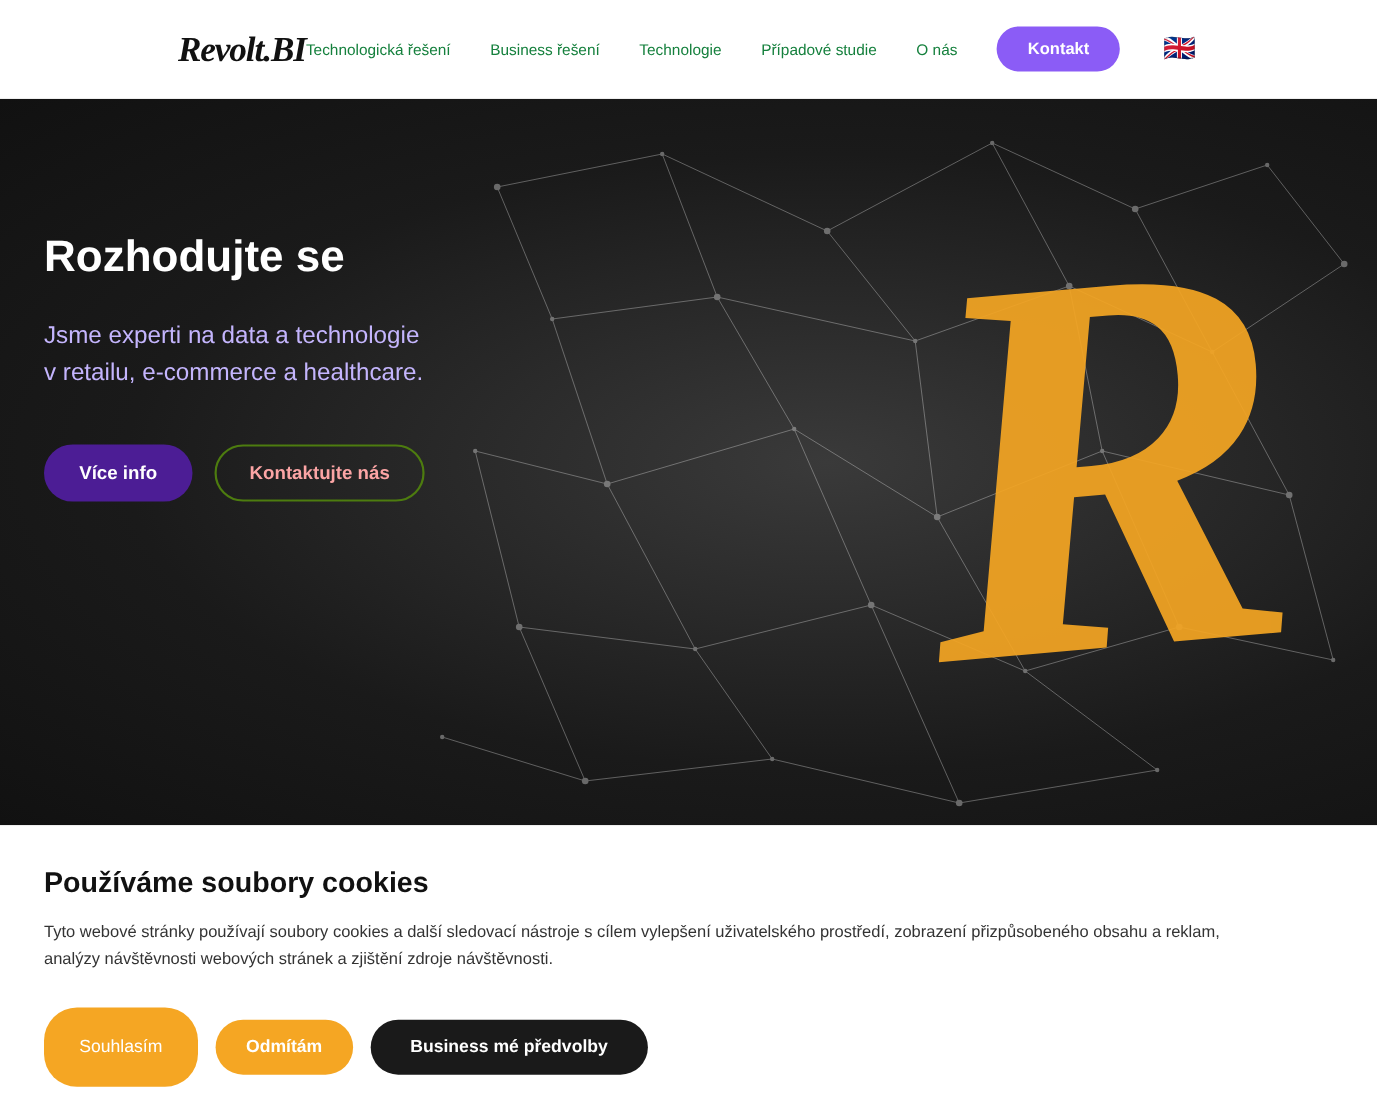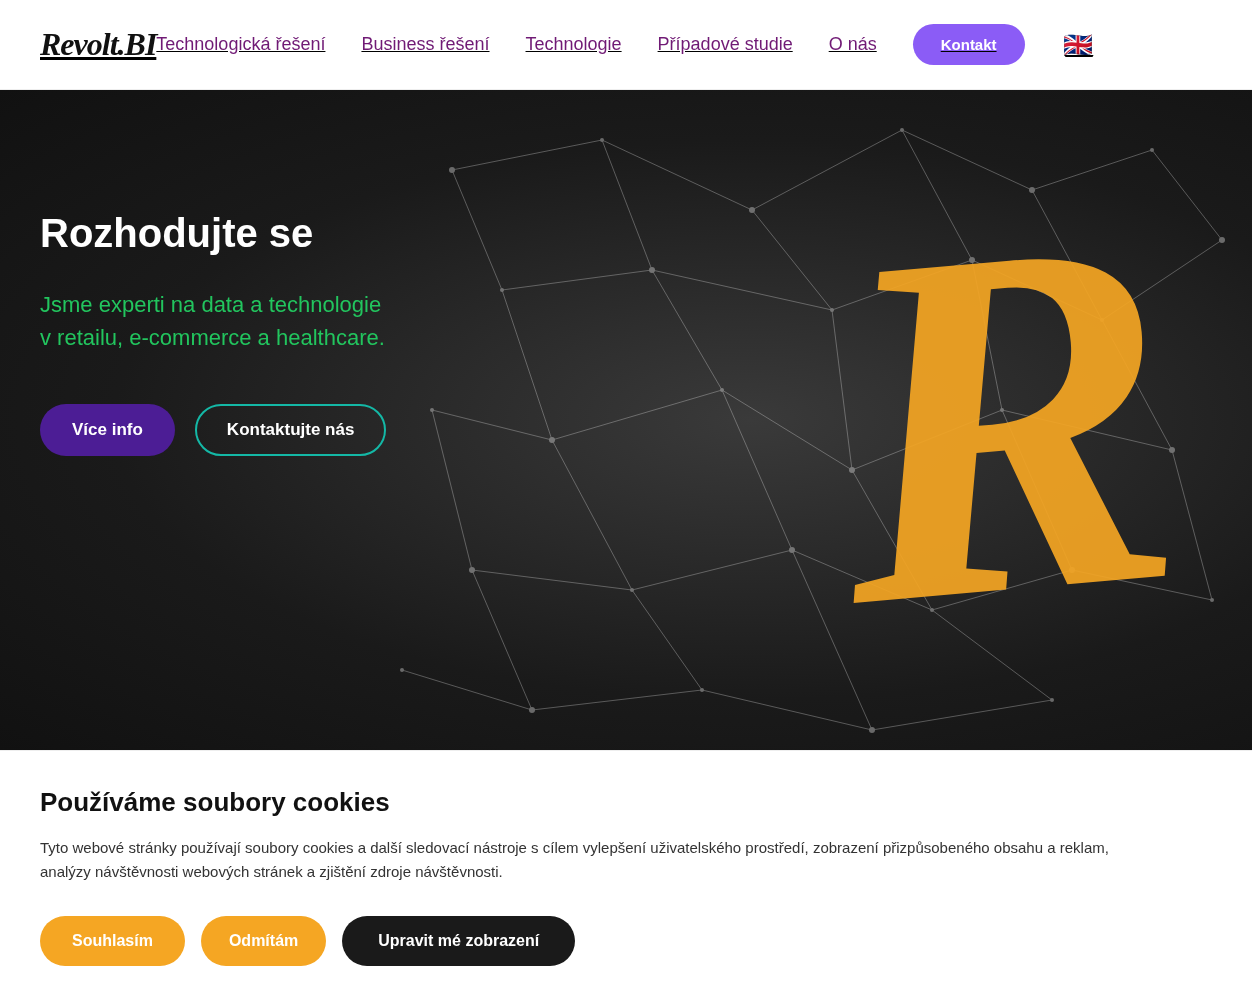--- a/index.html
+++ b/index.html
@@ -2,44 +2,43 @@
 <html><head>
   <meta charset="utf-8">
   <style>
     * { margin: 0; padding: 0; box-sizing: border-box; }
     body { font-family: 'Arial', sans-serif; width: 1252px; overflow-x: hidden; }
 
     
     header {
       display: flex;
       align-items: center;
-      justify-content: flex-start;
+      justify-content: center;
       padding: 0 40px;
       height: 90px;
       background: #fff;
       border-bottom: 1px solid #eee;
-      text-decoration: underline;
     }
     .logo {
       font-family: Georgia, serif;
       font-style: italic;
       font-size: 32px;
       font-weight: bold;
       color: #111;
       letter-spacing: -1px;
     }
     nav {
       display: flex;
       align-items: center;
       gap: 36px;
     }
     nav a {
       text-decoration: none;
-      color: #701a75;
-      font-size: 18px;
+      color: #15803d;
+      font-size: 14px;
       font-weight: 500;
     }
     .btn-kontakt {
       background: #8b5cf6;
       color: #fff;
       border: none;
       border-radius: 30px;
       padding: 12px 28px;
       font-size: 15px;
       font-weight: bold;
@@ -92,43 +91,43 @@
     }
     .hero-title {
       font-size: 40px;
       font-weight: 900;
       color: #fff;
       line-height: 1.15;
       margin-bottom: 32px;
     }
     .hero-subtitle {
       font-size: 22px;
-      color: #22c55e;
+      color: #c4b5fd;
       line-height: 1.5;
       margin-bottom: 50px;
     }
     .hero-buttons {
       display: flex;
       gap: 20px;
       align-items: center;
     }
     .btn-vice-info {
       background: #4c1d95;
       color: #fff;
       border: none;
       border-radius: 30px;
       padding: 16px 32px;
       font-size: 17px;
       font-weight: bold;
       cursor: pointer;
     }
     .btn-kontaktujte {
       background: transparent;
-      color: #ffffff;
-      border: 2px solid #14b8a6;
+      color: #fca5a5;
+      border: 2px solid #4d7c0f;
       border-radius: 30px;
       padding: 14px 30px;
       font-size: 17px;
       font-weight: bold;
       cursor: pointer;
     }
 
     
     .cookie-banner {
       width: 1252px;
@@ -152,23 +151,23 @@
     .cookie-buttons {
       display: flex;
       gap: 16px;
       align-items: center;
     }
     .btn-souhlasim {
       background: #F5A623;
       color: #fff;
       border: none;
       border-radius: 30px;
-      padding: 16px 32px;
+      padding: 27px 32px;
       font-size: 16px;
-      font-weight: bold;
+      font-weight: normal;
       cursor: pointer;
     }
     .btn-odmitam {
       background: #F5A623;
       color: #fff;
       border: none;
       border-radius: 30px;
       padding: 16px 28px;
       font-size: 16px;
       font-weight: bold;
@@ -309,15 +308,15 @@
     </div>
   </div>
 </section>
 
 <div class="cookie-banner">
   <h2 class="cookie-title">Používáme soubory cookies</h2>
   <p class="cookie-text">Tyto webové stránky používají soubory cookies a další sledovací nástroje s cílem vylepšení uživatelského prostředí, zobrazení přizpůsobeného obsahu a reklam, analýzy návštěvnosti webových stránek a zjištění zdroje návštěvnosti.</p>
   <div class="cookie-buttons">
     <button class="btn-souhlasim">Souhlasím</button>
     <button class="btn-odmitam">Odmítám</button>
-    <button class="btn-upravit">Upravit mé zobrazení</button>
+    <button class="btn-upravit">Business mé předvolby</button>
   </div>
 </div>
 
 </body></html>

